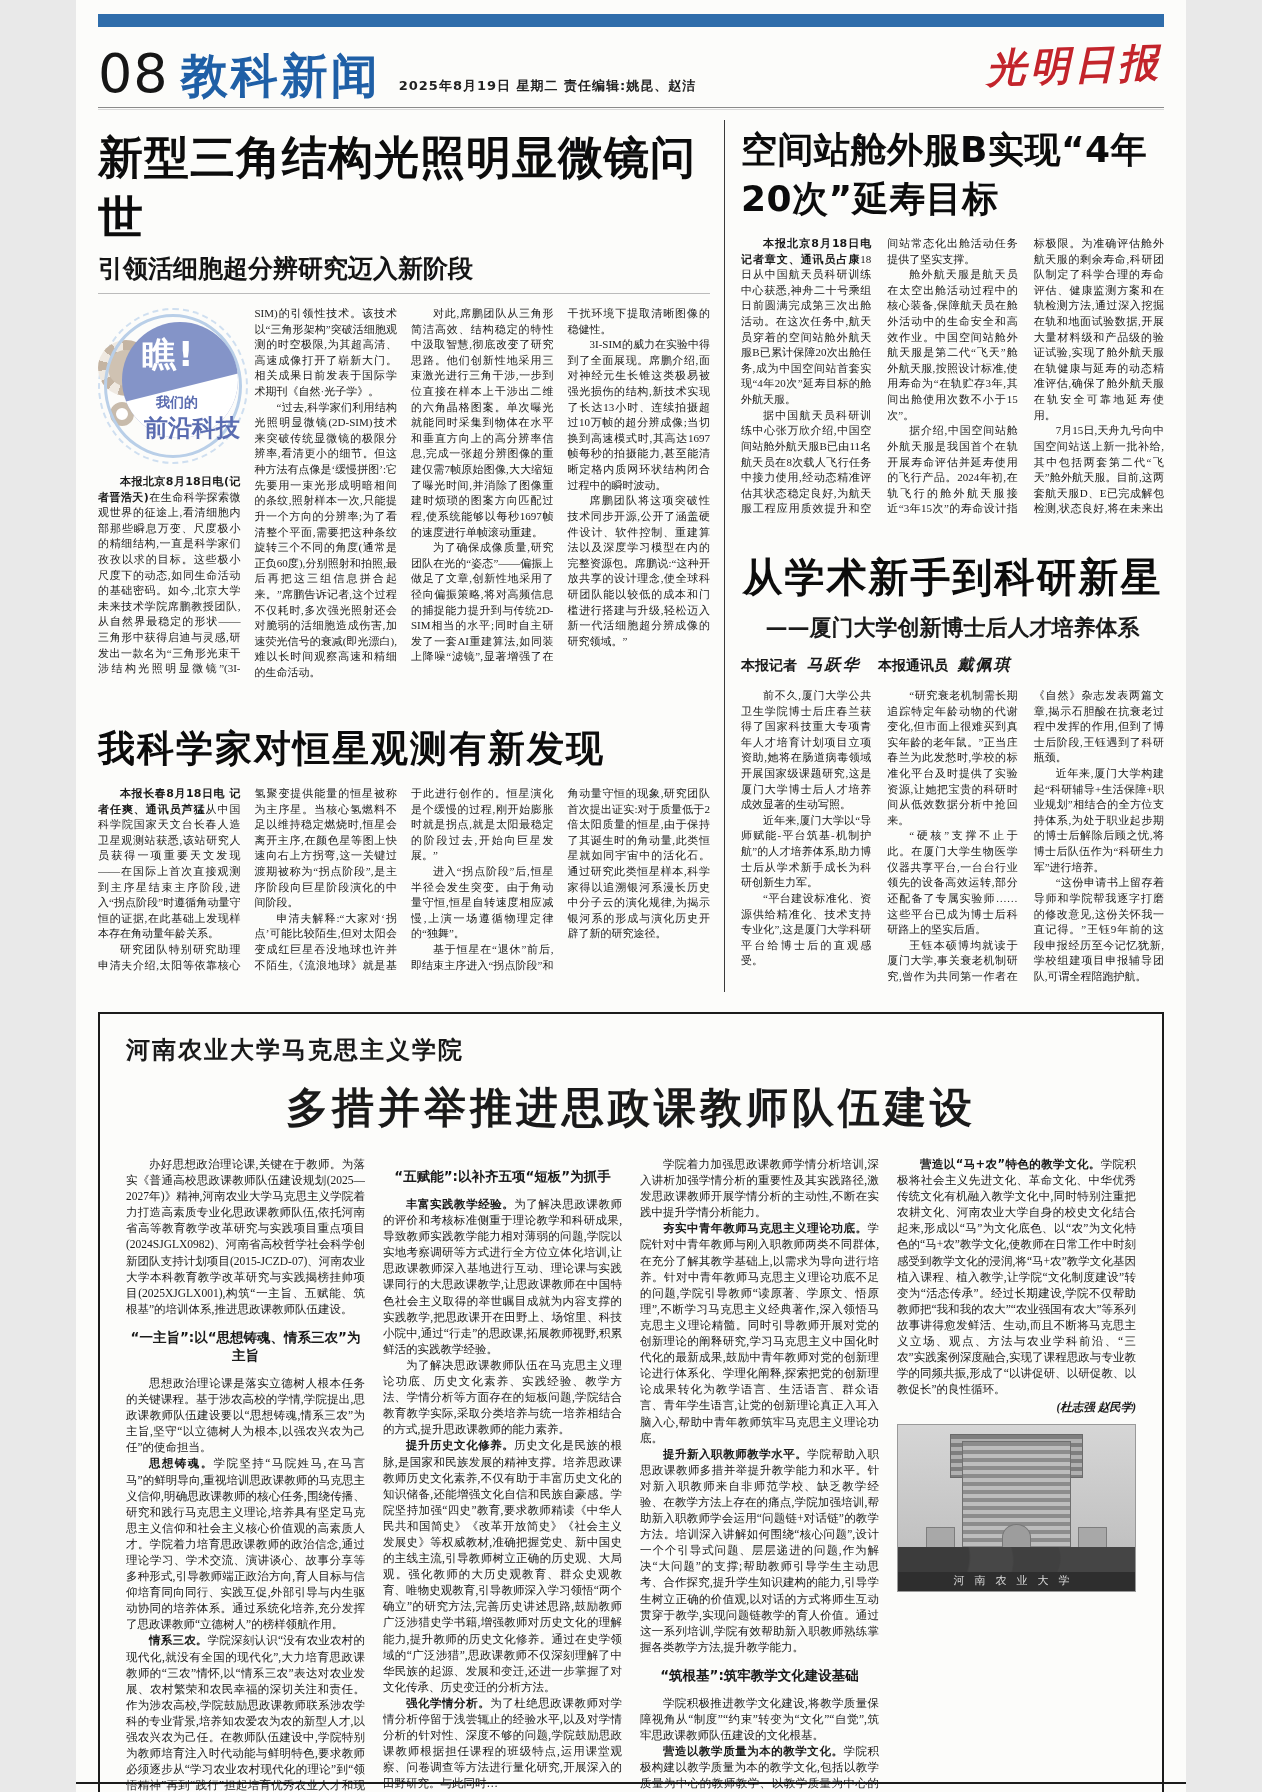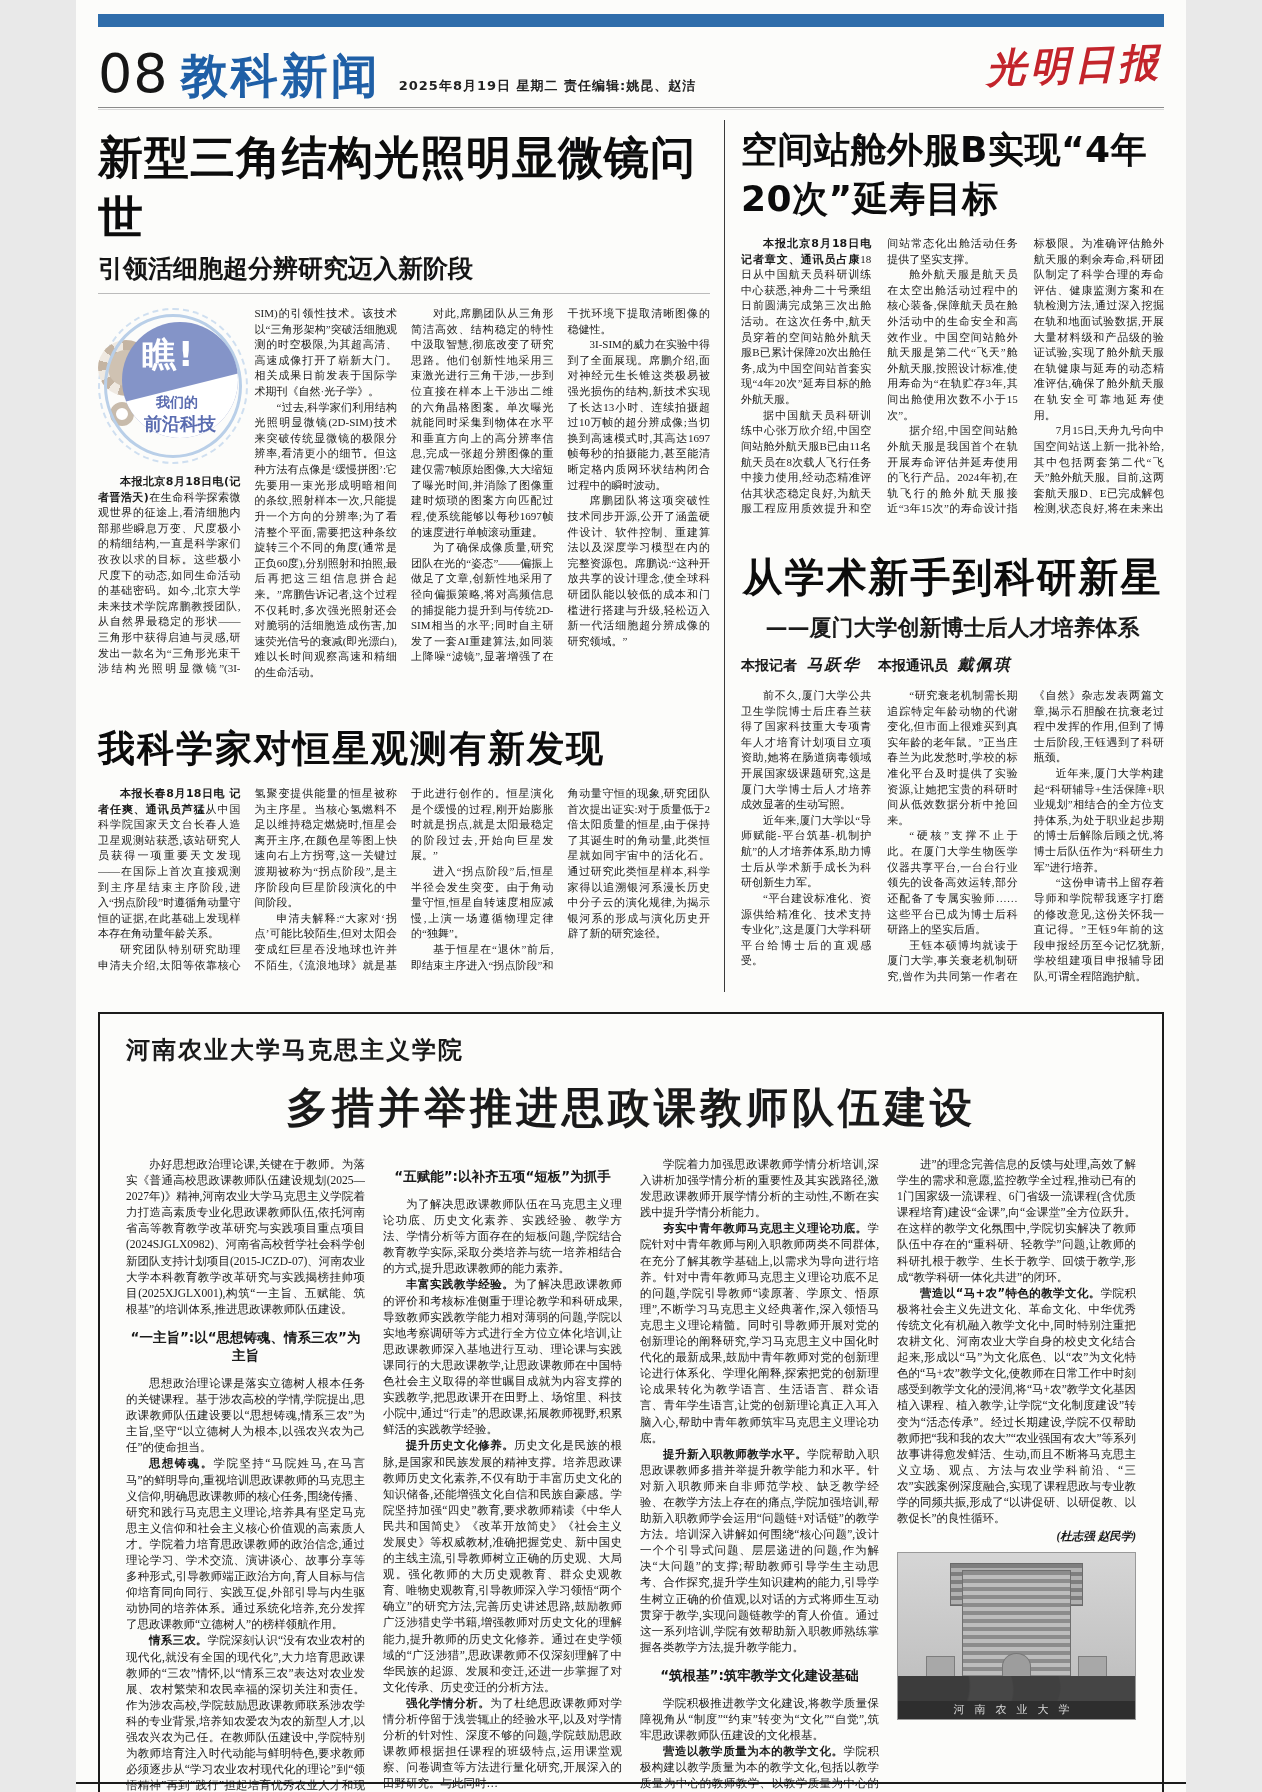--- a/index.html
+++ b/index.html
@@ -46,21 +46,21 @@
   .badge-ring { position:absolute; inset:6px; border:3px solid #b9cfe8; border-radius:50%; }
   .badge-ring2 { position:absolute; inset:0; border:2px dashed #cfdff0; border-radius:50%; }
   .badge-gear { position:absolute; left:0px; top:32px; width:56px; height:56px; border-radius:50%;
     background:repeating-conic-gradient(#c4b4a2 0 22deg, #efe9e1 22deg 44deg); }
   .badge-gear-core { position:absolute; left:10px; top:42px; width:36px; height:36px; border-radius:50%; background:#cfc2b2; }
   .badge-gear2 { position:absolute; left:12px; top:94px; width:24px; height:24px; border:6px solid #c8bbab; border-radius:50%; background:#fff; }
   .badge-circle { position:absolute; left:24px; top:14px; width:116px; height:116px; border-radius:50%; background:#8494c8; overflow:hidden; }
   .badge-wedge { position:absolute; width:170%; height:62%; background:#ffffff; bottom:-14%; left:-10%; transform:rotate(-14deg); }
   .badge-qiao { position:absolute; left:44px; top:24px; color:#fff; font-family:"DejaVu Sans","Liberation Sans",sans-serif; font-weight:900; font-size:34px; letter-spacing:2px; }
   .badge-l2 { position:absolute; left:58px; top:86px; color:#5a6cb0; font-weight:900; font-size:14px; font-family:"DejaVu Sans","Liberation Sans",sans-serif; }
-  .badge-l3 { position:absolute; left:46px; top:104px; color:#5a6cb0; font-weight:900; font-size:18px; font-family:"DejaVu Sans","Liberation Sans",sans-serif; }
+  .badge-l3 { position:absolute; left:46px; top:104px; color:#5a6cb0; font-weight:900; font-size:24px; font-family:"DejaVu Sans","Liberation Sans",sans-serif; }
   
   .ad-box { position:relative; margin-top:20px; border:2px solid #1c1c1c; height:852px; padding:20px 26px 14px; }
   .ad-kicker { font-family:"DejaVu Sans","Liberation Sans",sans-serif; font-weight:900; font-size:24px; letter-spacing:2px; }
   .ad-headline { font-family:"DejaVu Sans","Liberation Sans",sans-serif; font-weight:900; font-size:42px; text-align:center; letter-spacing:4px; margin-top:14px; }
   .ad-cols { display:flex; gap:18px; margin-top:20px; }
   .ad-col { flex:1; height:646px; overflow:hidden; text-align:justify; }
   .ad-col p { text-indent:2em; font-size:11.5px; line-height:1.4; margin:0; }
   .ad-col p strong { font-family:"DejaVu Sans","Liberation Sans",sans-serif; }
   .ad-col h4 { text-align:center; font-size:13.5px; font-family:"DejaVu Sans","Liberation Sans",sans-serif; font-weight:900; margin:12px 0 10px; }
   .ad-col .sig { text-align:right; text-indent:0; font-style:italic; font-weight:700; margin-top:2px; }
@@ -175,36 +175,35 @@
     <div class="ad-cols">
       <div class="ad-col">
           <p>办好思想政治理论课,关键在于教师。为落实《普通高校思政课教师队伍建设规划(2025—2027年)》精神,河南农业大学马克思主义学院着力打造高素质专业化思政课教师队伍,依托河南省高等教育教学改革研究与实践项目重点项目(2024SJGLX0982)、河南省高校哲学社会科学创新团队支持计划项目(2015-JCZD-07)、河南农业大学本科教育教学改革研究与实践揭榜挂帅项目(2025XJGLX001),构筑“一主旨、五赋能、筑根基”的培训体系,推进思政课教师队伍建设。</p>
           <h4>“一主旨”:以“思想铸魂、情系三农”为主旨</h4>
           <p>思想政治理论课是落实立德树人根本任务的关键课程。基于涉农高校的学情,学院提出,思政课教师队伍建设要以“思想铸魂,情系三农”为主旨,坚守“以立德树人为根本,以强农兴农为己任”的使命担当。</p>
           <p><strong>思想铸魂。</strong>学院坚持“马院姓马,在马言马”的鲜明导向,重视培训思政课教师的马克思主义信仰,明确思政课教师的核心任务,围绕传播、研究和践行马克思主义理论,培养具有坚定马克思主义信仰和社会主义核心价值观的高素质人才。学院着力培育思政课教师的政治信念,通过理论学习、学术交流、演讲谈心、故事分享等多种形式,引导教师端正政治方向,育人目标与信仰培育同向同行、实践互促,外部引导与内生驱动协同的培养体系。通过系统化培养,充分发挥了思政课教师“立德树人”的榜样领航作用。</p>
           <p><strong>情系三农。</strong>学院深刻认识“没有农业农村的现代化,就没有全国的现代化”,大力培育思政课教师的“三农”情怀,以“情系三农”表达对农业发展、农村繁荣和农民幸福的深切关注和责任。作为涉农高校,学院鼓励思政课教师联系涉农学科的专业背景,培养知农爱农为农的新型人才,以强农兴农为己任。在教师队伍建设中,学院特别为教师培育注入时代动能与鲜明特色,要求教师必须逐步从“学习农业农村现代化的理论”到“领悟精神”再到“践行”担起培育优秀农业人才和现代化的新篇章。</p>
         </div>
       <div class="ad-col">
           <h4>“五赋能”:以补齐五项“短板”为抓手</h4>
+          <p><strong>丰富实践教学经验。</strong>为了解决思政课教师的评价和考核标准侧重于理论教学和科研成果,导致教师实践教学能力相对薄弱的问题,学院以实地考察调研等方式进行全方位立体化培训,让思政课教师深入基地进行互动、理论课与实践课同行的大思政课教学,让思政课教师在中国特色社会主义取得的举世瞩目成就为内容支撑的实践教学,把思政课开在田野上、场馆里、科技小院中,通过“行走”的思政课,拓展教师视野,积累鲜活的实践教学经验。</p>
           <p>为了解决思政课教师队伍在马克思主义理论功底、历史文化素养、实践经验、教学方法、学情分析等方面存在的短板问题,学院结合教育教学实际,采取分类培养与统一培养相结合的方式,提升思政课教师的能力素养。</p>
-          <p><strong>丰富实践教学经验。</strong>为了解决思政课教师的评价和考核标准侧重于理论教学和科研成果,导致教师实践教学能力相对薄弱的问题,学院以实地考察调研等方式进行全方位立体化培训,让思政课教师深入基地进行互动、理论课与实践课同行的大思政课教学,让思政课教师在中国特色社会主义取得的举世瞩目成就为内容支撑的实践教学,把思政课开在田野上、场馆里、科技小院中,通过“行走”的思政课,拓展教师视野,积累鲜活的实践教学经验。</p>
           <p><strong>提升历史文化修养。</strong>历史文化是民族的根脉,是国家和民族发展的精神支撑。培养思政课教师历史文化素养,不仅有助于丰富历史文化的知识储备,还能增强文化自信和民族自豪感。学院坚持加强“四史”教育,要求教师精读《中华人民共和国简史》《改革开放简史》《社会主义发展史》等权威教材,准确把握党史、新中国史的主线主流,引导教师树立正确的历史观、大局观。强化教师的大历史观教育、群众史观教育、唯物史观教育,引导教师深入学习领悟“两个确立”的研究方法,完善历史讲述思路,鼓励教师广泛涉猎史学书籍,增强教师对历史文化的理解能力,提升教师的历史文化修养。通过在史学领域的“广泛涉猎”,思政课教师不仅深刻理解了中华民族的起源、发展和变迁,还进一步掌握了对文化传承、历史变迁的分析方法。</p>
           <p><strong>强化学情分析。</strong>为了杜绝思政课教师对学情分析停留于浅尝辄止的经验水平,以及对学情分析的针对性、深度不够的问题,学院鼓励思政课教师根据担任课程的班级特点,运用课堂观察、问卷调查等方法进行量化研究,开展深入的田野研究。与此同时…</p>
         </div>
       <div class="ad-col">
           <p>学院着力加强思政课教师学情分析培训,深入讲析加强学情分析的重要性及其实践路径,激发思政课教师开展学情分析的主动性,不断在实践中提升学情分析能力。</p>
           <p><strong>夯实中青年教师马克思主义理论功底。</strong>学院针对中青年教师与刚入职教师两类不同群体,在充分了解其教学基础上,以需求为导向进行培养。针对中青年教师马克思主义理论功底不足的问题,学院引导教师“读原著、学原文、悟原理”,不断学习马克思主义经典著作,深入领悟马克思主义理论精髓。同时引导教师开展对党的创新理论的阐释研究,学习马克思主义中国化时代化的最新成果,鼓励中青年教师对党的创新理论进行体系化、学理化阐释,探索把党的创新理论成果转化为教学语言、生活语言、群众语言、青年学生语言,让党的创新理论真正入耳入脑入心,帮助中青年教师筑牢马克思主义理论功底。</p>
           <p><strong>提升新入职教师教学水平。</strong>学院帮助入职思政课教师多措并举提升教学能力和水平。针对新入职教师来自非师范学校、缺乏教学经验、在教学方法上存在的痛点,学院加强培训,帮助新入职教师学会运用“问题链+对话链”的教学方法。培训深入讲解如何围绕“核心问题”,设计一个个引导式问题、层层递进的问题,作为解决“大问题”的支撑;帮助教师引导学生主动思考、合作探究,提升学生知识建构的能力,引导学生树立正确的价值观,以对话的方式将师生互动贯穿于教学,实现问题链教学的育人价值。通过这一系列培训,学院有效帮助新入职教师熟练掌握各类教学方法,提升教学能力。</p>
           <h4>“筑根基”:筑牢教学文化建设基础</h4>
           <p>学院积极推进教学文化建设,将教学质量保障视角从“制度”“约束”转变为“文化”“自觉”,筑牢思政课教师队伍建设的文化根基。</p>
           <p><strong>营造以教学质量为本的教学文化。</strong>学院积极构建以教学质量为本的教学文化,包括以教学质量为中心的教师教学、以教学质量为中心的教学评价,从评价体系、资源配置等多个维度向课堂倾斜。同时健全思政课质量监控体系,以“质量为本、持续改</p>
         </div>
       <div class="ad-col">
         <div>
-            <p>进”的理念完善信息的反馈与处理,高效了解学生的需求和意愿,监控教学全过程,推动已有的1门国家级一流课程、6门省级一流课程(含优质课程培育)建设“金课”,向“金课堂”全方位跃升。在这样的教学文化氛围中,学院切实解决了教师队伍中存在的“重科研、轻教学”问题,让教师的科研扎根于教学、生长于教学、回馈于教学,形成“教学科研一体化共进”的闭环。</p>
             <p><strong>营造以“马+农”特色的教学文化。</strong>学院积极将社会主义先进文化、革命文化、中华优秀传统文化有机融入教学文化中,同时特别注重把农耕文化、河南农业大学自身的校史文化结合起来,形成以“马”为文化底色、以“农”为文化特色的“马+农”教学文化,使教师在日常工作中时刻感受到教学文化的浸润,将“马+农”教学文化基因植入课程、植入教学,让学院“文化制度建设”转变为“活态传承”。经过长期建设,学院不仅帮助教师把“我和我的农大”“农业强国有农大”等系列故事讲得愈发鲜活、生动,而且不断将马克思主义立场、观点、方法与农业学科前沿、“三农”实践案例深度融合,实现了课程思政与专业教学的同频共振,形成了“以讲促研、以研促教、以教促长”的良性循环。</p>
             <p class="sig">(杜志强 赵民学)</p>
           </div>
         <div class="ad-photo">
           <div class="bld-top"></div>
           <div class="bld-main"></div>
           <div class="bld-arch"></div>
           <div class="bld-wing" style="left:12%;"></div>
           <div class="bld-wing" style="right:12%;"></div>
           <div class="trees"></div>

